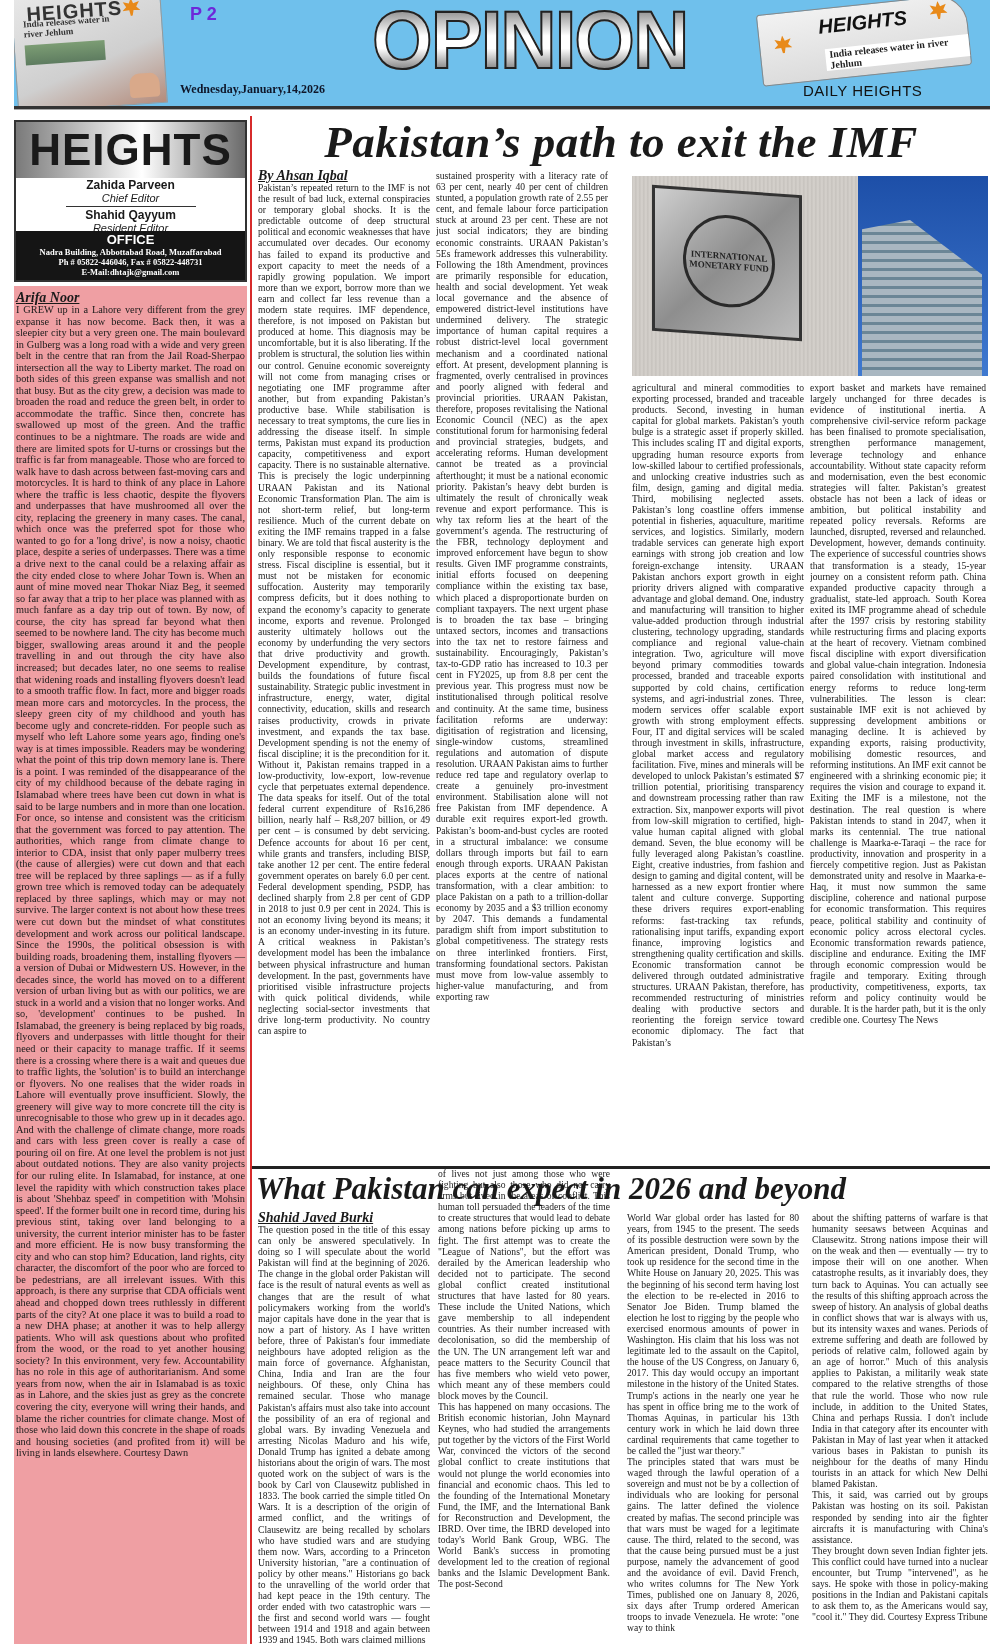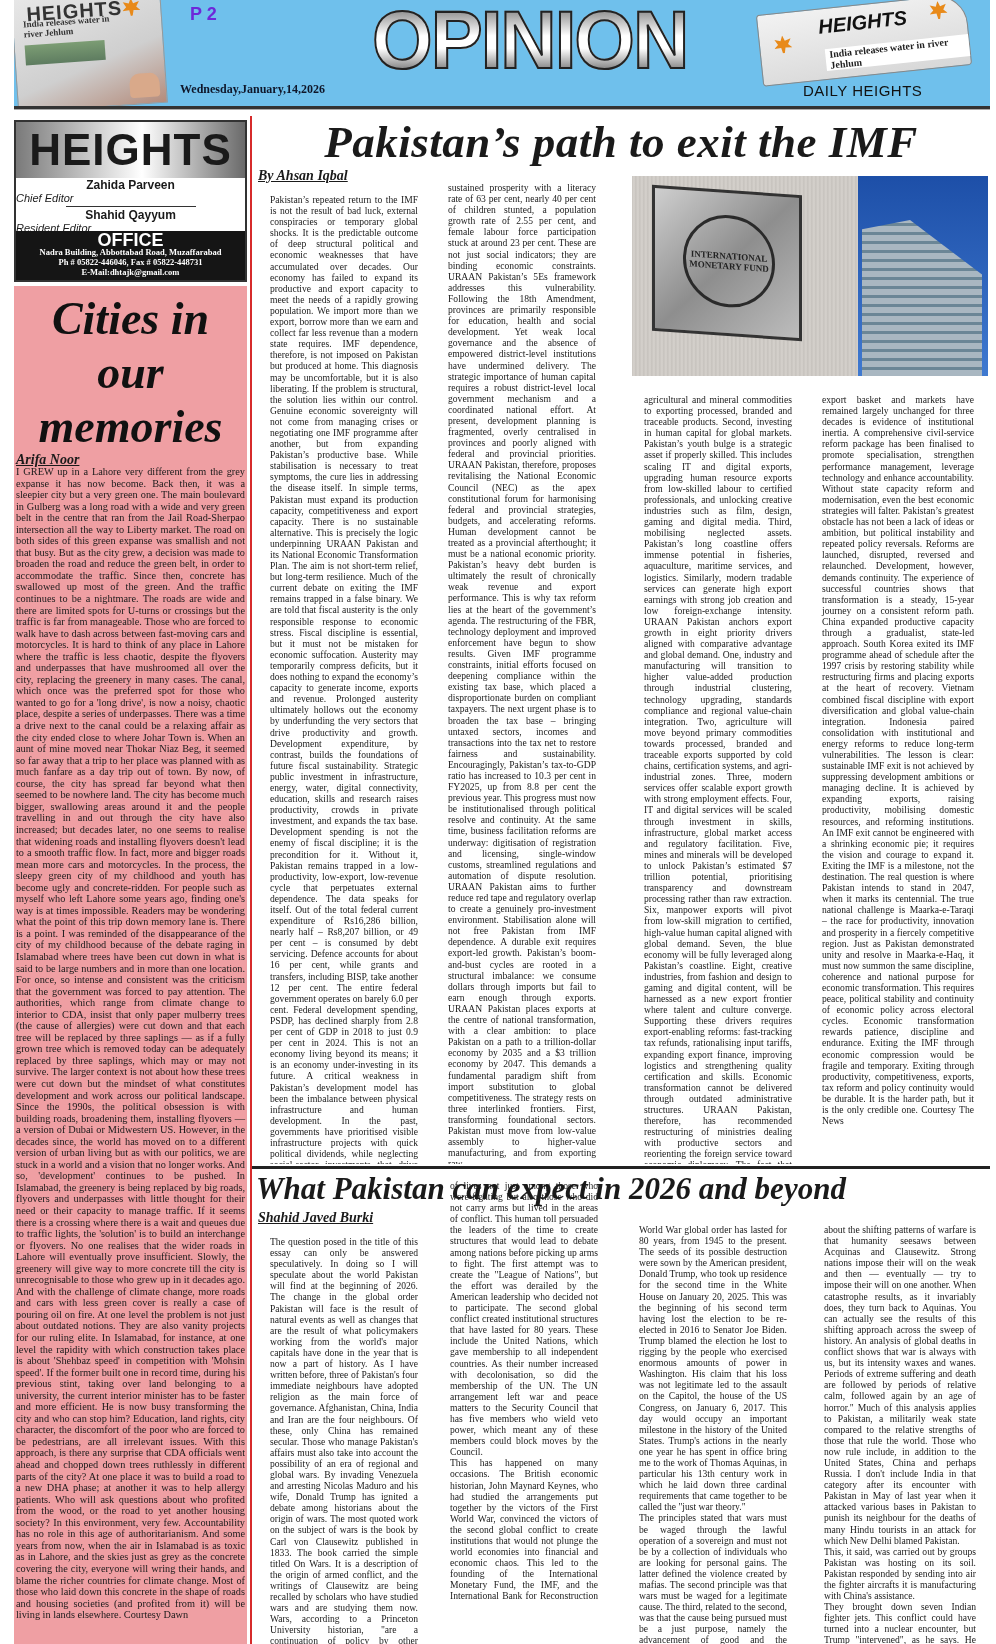--- a/index.html
+++ b/index.html
@@ -24,24 +24,24 @@
   .leaf { position: absolute; width: 18px; height: 18px; background: #e88a1a; clip-path: polygon(50% 0,62% 30%,95% 20%,78% 50%,100% 70%,62% 68%,55% 100%,45% 100%,38% 68%,0 70%,22% 50%,5% 20%,38% 30%); }
   .brand-label { position: absolute; left: 789px; top: 82px; font-family: "Liberation Sans", sans-serif; font-size: 15px; letter-spacing: 0.5px; color: #111; }
 
   
   .sidebar { position: absolute; left: 14px; top: 120px; width: 233px; }
   .vrule { position: absolute; left: 250px; top: 116px; width: 2px; height: 1528px; background: #d62b2b; }
 
   .editor-box { border: 2px solid #333; width: 233px; height: 162px; position: relative; background: #fff; }
   .editor-brand { height: 56px; background: linear-gradient(90deg,#7a7a7a 0%, #ffffff 55%, #6a6a6a 100%); font-family: "Liberation Sans", sans-serif; font-weight: bold; font-size: 44px; line-height: 56px; letter-spacing: 1px; text-align: center; color: #1a1a1a; }
   .editor-name { font-family: "Liberation Sans", sans-serif; font-weight: bold; font-size: 12px; text-align: center; line-height: 14px; }
-  .editor-role { font-family: "Liberation Sans", sans-serif; font-style: italic; font-size: 11px; line-height: 13px; }
+  .editor-role { font-family: "Liberation Sans", sans-serif; font-style: italic; font-size: 11px; text-align: center; line-height: 13px; }
   .editor-divider { width: 130px; height: 1px; background: #333; margin: 1px auto; }
   .office-block { background: #151515; color: #fff; font-family: "Liberation Sans", sans-serif; text-align: center; padding: 2px 0 3px; position: absolute; bottom: 0; left: 0; right: 0; }
-  .office-title { font-weight: bold; font-size: 18px; line-height: 14px; }
+  .office-title { font-weight: bold; font-size: 13px; line-height: 14px; }
   .office-line { font-weight: bold; font-size: 8.5px; line-height: 10px; font-family: Liberation Serif, serif; }
 
   .cities { margin-top: 4px; width: 233px; height: 1363px; background: #ef9fa3; padding: 6px 2px 4px 2px; }
   .cities-title { font-family: "Liberation Serif", serif; font-weight: bold; font-style: italic; font-size: 46px; line-height: 54px; text-align: center; color: #111; }
   .byline { font-family: "Liberation Serif", serif; font-weight: bold; font-style: italic; text-decoration: underline; font-size: 14px; line-height: 12px; }
   .cities-body { font-size: 10.3px; line-height: 11.55px; text-align: justify; }
 
   
   .imf-title { position: absolute; left: 256px; top: 116px; width: 730px; font-family: "Liberation Serif", serif; font-weight: bold; font-style: italic; font-size: 45px; line-height: 52px; text-align: center; letter-spacing: 0.5px; }
   .col { position: absolute; font-size: 9.6px; line-height: 11.1px; text-align: justify; overflow: hidden; }
@@ -55,21 +55,21 @@
   .photo-seal { position: absolute; left: 28px; top: 22px; width: 92px; height: 92px; border-radius: 50%; border: 3px solid #2a2a2a; display: flex; align-items: center; justify-content: center; text-align: center; font-family: "Liberation Serif", serif; font-weight: bold; font-size: 9px; color: #222; }
   .photo-sky { position: absolute; left: 226px; top: 0; width: 130px; height: 200px; background: linear-gradient(#1d4fa8,#3f79d0); }
   .photo-building { position: absolute; left: 230px; top: 44px; width: 120px; height: 156px; background: repeating-linear-gradient(0deg,#a9b7c1 0 6px,#6b8696 6px 9px); clip-path: polygon(0 6%,40% 0,100% 35%,100% 100%,0 100%); }
 
   .hrule { position: absolute; left: 252px; top: 1166px; width: 738px; height: 3px; background: #222; }
   .beyond-title { position: absolute; left: 256px; top: 1170px; width: 730px; font-family: "Liberation Serif", serif; font-weight: bold; font-style: italic; font-size: 31px; line-height: 38px; }
   .by-col1 { left: 258px; top: 1212px; width: 172px; height: 432px; }
   .by-col2 { left: 438px; top: 1168px; width: 172px; height: 432px; }
   .by-col3 { left: 627px; top: 1212px; width: 172px; height: 432px; }
   .by-col4 { left: 812px; top: 1212px; width: 176px; height: 432px; }
-  .col p { margin: 12px; }
+  .col p { margin: 0; }
 </style>
 </head>
 <body>
 
 <header class="masthead">
   <div class="paper-left">
     <span class="pl-title">HEIGHTS</span>
     <span class="leaf" style="left:110px;top:10px;"></span>
     <span class="pl-head">India releases water in river Jehlum</span>
     <span class="pl-photo"></span>
@@ -98,21 +98,20 @@
     <div class="editor-role">Resident Editor</div>
     <div class="office-block">
       <div class="office-title">OFFICE</div>
       <div class="office-line">Nadra Building, Abbottabad Road, Muzaffarabad</div>
       <div class="office-line">Ph # 05822-446046, Fax # 05822-448731</div>
       <div class="office-line">E-Mail:dhtajk@gmail.com</div>
     </div>
   </div>
 
   <article class="cities">
-    <h2 class="cities-title">Cities in our memories</h2>
     <div class="byline">Arifa Noor</div>
     <p class="cities-body">I GREW up in a Lahore very different from the grey expanse it has now become. Back then, it was a sleepier city but a very green one. The main boulevard in Gulberg was a long road with a wide and very green belt in the centre that ran from the Jail Road-Sherpao intersection all the way to Liberty market. The road on both sides of this green expanse was smallish and not that busy. But as the city grew, a decision was made to broaden the road and reduce the green belt, in order to accommodate the traffic. Since then, concrete has swallowed up most of the green. And the traffic continues to be a nightmare. The roads are wide and there are limited spots for U-turns or crossings but the traffic is far from manageable. Those who are forced to walk have to dash across between fast-moving cars and motorcycles. It is hard to think of any place in Lahore where the traffic is less chaotic, despite the flyovers and underpasses that have mushroomed all over the city, replacing the greenery in many cases. The canal, which once was the preferred spot for those who wanted to go for a 'long drive', is now a noisy, chaotic place, despite a series of underpasses. There was a time a drive next to the canal could be a relaxing affair as the city ended close to where Johar Town is. When an aunt of mine moved near Thokar Niaz Beg, it seemed so far away that a trip to her place was planned with as much fanfare as a day trip out of town. By now, of course, the city has spread far beyond what then seemed to be nowhere land. The city has become much bigger, swallowing areas around it and the people travelling in and out through the city have also increased; but decades later, no one seems to realise that widening roads and installing flyovers doesn't lead to a smooth traffic flow. In fact, more and bigger roads mean more cars and motorcycles. In the process, the sleepy green city of my childhood and youth has become ugly and concrete-ridden. For people such as myself who left Lahore some years ago, finding one's way is at times impossible. Readers may be wondering what the point of this trip down memory lane is. There is a point. I was reminded of the disappearance of the city of my childhood because of the debate raging in Islamabad where trees have been cut down in what is said to be large numbers and in more than one location. For once, so intense and consistent was the criticism that the government was forced to pay attention. The authorities, which range from climate change to interior to CDA, insist that only paper mulberry trees (the cause of allergies) were cut down and that each tree will be replaced by three saplings — as if a fully grown tree which is removed today can be adequately replaced by three saplings, which may or may not survive. The larger context is not about how these trees were cut down but the mindset of what constitutes development and work across our political landscape. Since the 1990s, the political obsession is with building roads, broadening them, installing flyovers — a version of Dubai or Midwestern US. However, in the decades since, the world has moved on to a different version of urban living but as with our politics, we are stuck in a world and a vision that no longer works. And so, 'development' continues to be pushed. In Islamabad, the greenery is being replaced by big roads, flyovers and underpasses with little thought for their need or their capacity to manage traffic. If it seems there is a crossing where there is a wait and queues due to traffic lights, the 'solution' is to build an interchange or flyovers. No one realises that the wider roads in Lahore will eventually prove insufficient. Slowly, the greenery will give way to more concrete till the city is unrecognisable to those who grew up in it decades ago. And with the challenge of climate change, more roads and cars with less green cover is really a case of pouring oil on fire. At one level the problem is not just about outdated notions. They are also vanity projects for our ruling elite. In Islamabad, for instance, at one level the rapidity with which construction takes place is about 'Shehbaz speed' in competition with 'Mohsin speed'. If the former built one in record time, during his previous stint, taking over land belonging to a university, the current interior minister has to be faster and more efficient. He is now busy transforming the city and who can stop him? Education, land rights, city character, the discomfort of the poor who are forced to be pedestrians, are all irrelevant issues. With this approach, is there any surprise that CDA officials went ahead and chopped down trees ruthlessly in different parts of the city? At one place it was to build a road to a new DHA phase; at another it was to help allergy patients. Who will ask questions about who profited from the wood, or the road to yet another housing society? In this environment, very few. Accountability has no role in this age of authoritarianism. And some years from now, when the air in Islamabad is as toxic as in Lahore, and the skies just as grey as the concrete covering the city, everyone will wring their hands, and blame the richer countries for climate change. Most of those who laid down this concrete in the shape of roads and housing societies (and profited from it) will be living in lands elsewhere. Courtesy Dawn</p>
   </article>
 </aside>
 
 <div class="vrule"></div>
 
 <h1 class="imf-title">Pakistan’s path to exit the IMF</h1>
 <div class="col imf-col1">
   <div class="byline">By Ahsan Iqbal</div>

